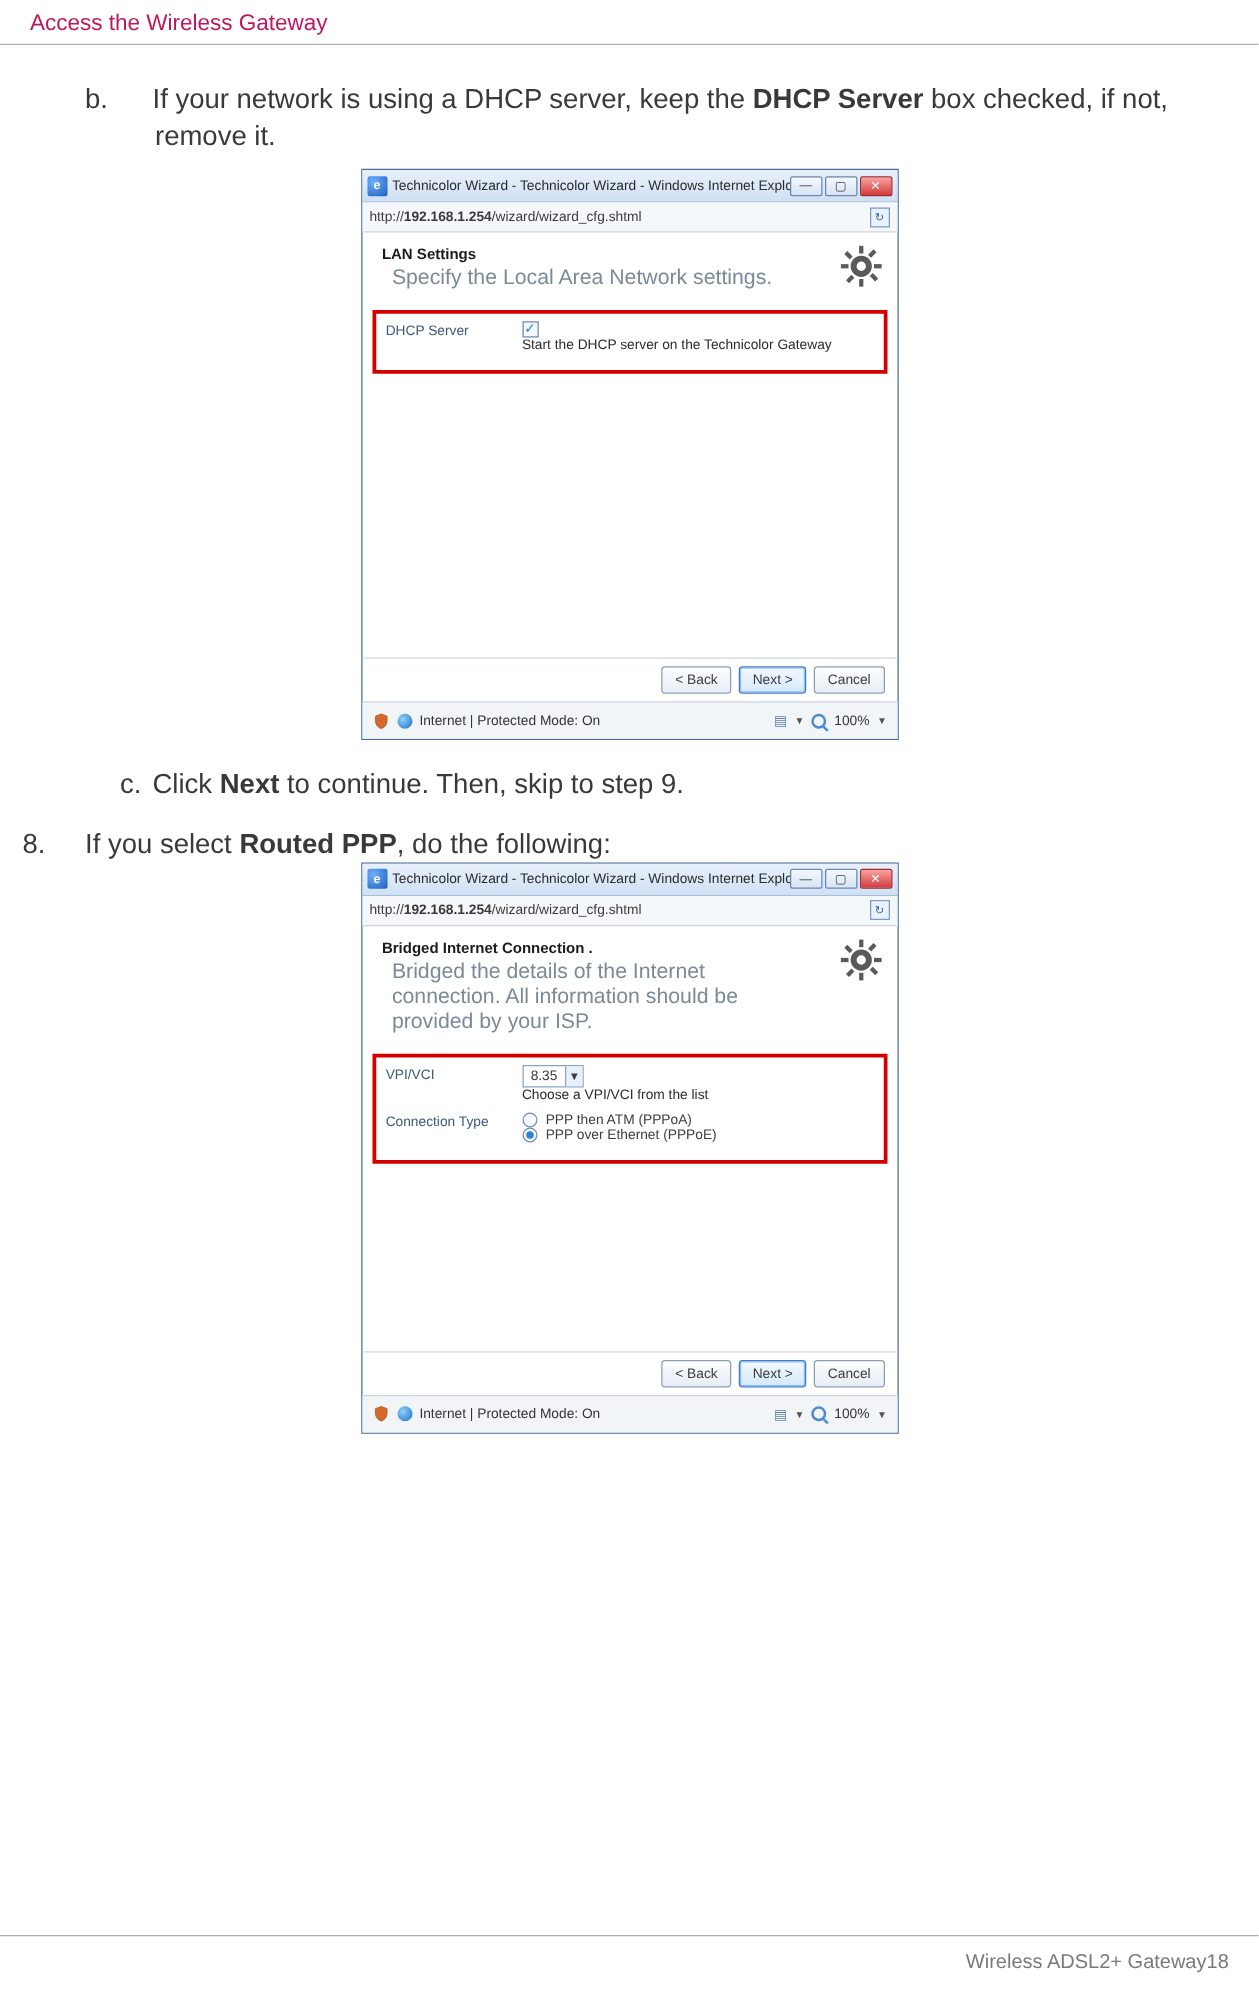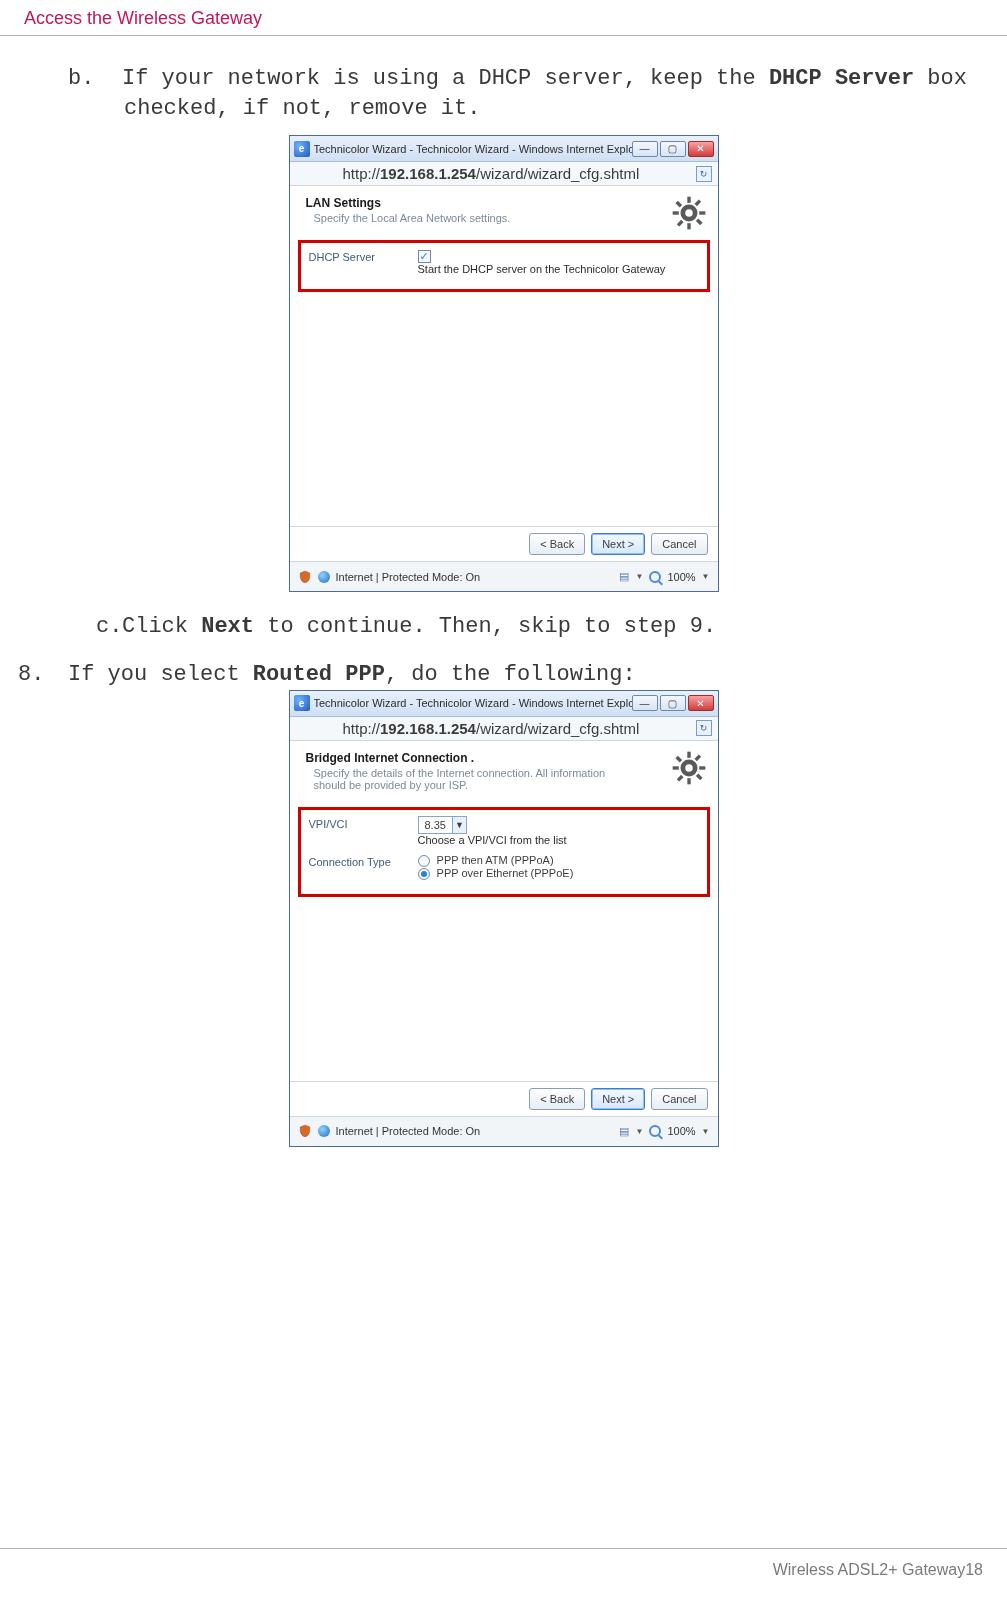--- a/index.html
+++ b/index.html
@@ -17,21 +17,20 @@
     color: #be185d;
     font-size: 18px;
     font-weight: 400;
   }
   .content {
     padding: 28px 24px 0 24px;
   }
   .item-b, .item-c, .item-8, .item-a {
     font-size: 22px;
     line-height: 1.35;
-    font-family: Liberation Mono, monospace;
   }
   .item-b { margin-left: 72px; text-indent: -28px; padding-left: 28px; margin-bottom: 12px; }
   .item-b .marker, .item-c .marker, .item-a .marker { display:inline-block; width:26px; }
   .item-c { margin-left: 72px; margin-top: 20px; margin-bottom: 18px; }
   .item-8 { margin-left: 20px; margin-top: 6px; text-indent:-26px; padding-left:26px; }
   .item-8 .marker8 { display:inline-block; width:24px; }
   .item-a { margin-left: 72px; margin-top: 8px; margin-bottom: 12px; }
   b { font-weight: 700; }
 
   
@@ -64,28 +63,28 @@
     width:26px; height:16px; border:1px solid #6f87a8; border-radius:2px;
     background:linear-gradient(#f4f8fd,#d6e4f4);
     display:flex;align-items:center;justify-content:center;
     font-size:10px;
   }
   .winbtn.close { background:linear-gradient(#f9a2a2,#d23b3b); color:#fff; border-color:#a12c2c; }
   .ie-addressbar {
     height: 24px; display:flex; align-items:center; padding:0 6px;
     border-bottom:1px solid #cfd6dd; background:#f5f8fb;
   }
-  .ie-url { flex:1; font-size:15px; color:#3b3b3b;margin-left:47px; }
+  .ie-url { flex:1; font-size:11px; color:#3b3b3b; }
   .ie-dropdown-btn {
     width:16px; height:16px; border:1px solid #7a9bd0; background:#eaf2fc;
     display:flex;align-items:center;justify-content:center; font-size:9px; color:#3b5f9c;
   }
   .ie-body { min-height: 340px; padding: 10px 16px 6px 16px; position:relative; }
   .section-title { font-weight:700; color:#1b1b1b; font-size:12px; }
-  .section-sub { color:#7a8a99; font-size:11px; margin:2px 0 16px 8px; max-width:320px; }
+  .section-sub { color:#7a8a99; font-size:17px; margin:2px 0 16px 8px; max-width:320px; }
   .gearwrap { position:absolute; right:12px; top:10px; }
   .gear { width:34px; height:34px; }
   .redbox {
     border:3px solid #d30000;
     padding:6px 8px;
     margin-left:-8px;
     margin-right:-8px;
   }
   .form-row { display:flex; align-items:flex-start; gap:14px; margin-bottom:8px; }
   .form-label { width:95px; color:#3b5a7a; font-size:11px; padding-top:2px; }
@@ -257,21 +256,21 @@
                 <rect x="80" y="45" width="18" height="10"></rect>
                 <rect x="15" y="15" width="10" height="18" transform="rotate(-45 20 24)"></rect>
                 <rect x="75" y="67" width="10" height="18" transform="rotate(-45 80 76)"></rect>
                 <rect x="67" y="15" width="18" height="10" transform="rotate(-45 76 20)"></rect>
                 <rect x="15" y="75" width="18" height="10" transform="rotate(-45 24 80)"></rect>
               </g>
             </g>
           </svg>
       </div>
       <div class="section-title">Bridged Internet Connection .</div>
-      <div class="section-sub">Specify the details of the Internet connection. All information should be provided by your ISP.</div>
+      <div class="section-sub">Bridged the details of the Internet connection. All information should be provided by your ISP.</div>
 
       <div class="redbox">
         <div class="form-row">
           <div class="form-label">VPI/VCI</div>
           <div class="form-val">
             <span class="select">
               <span class="select-val">8.35</span>
               <span class="select-btn">▼</span>
             </span><br>
             <span class="hint">Choose a VPI/VCI from the list</span>

